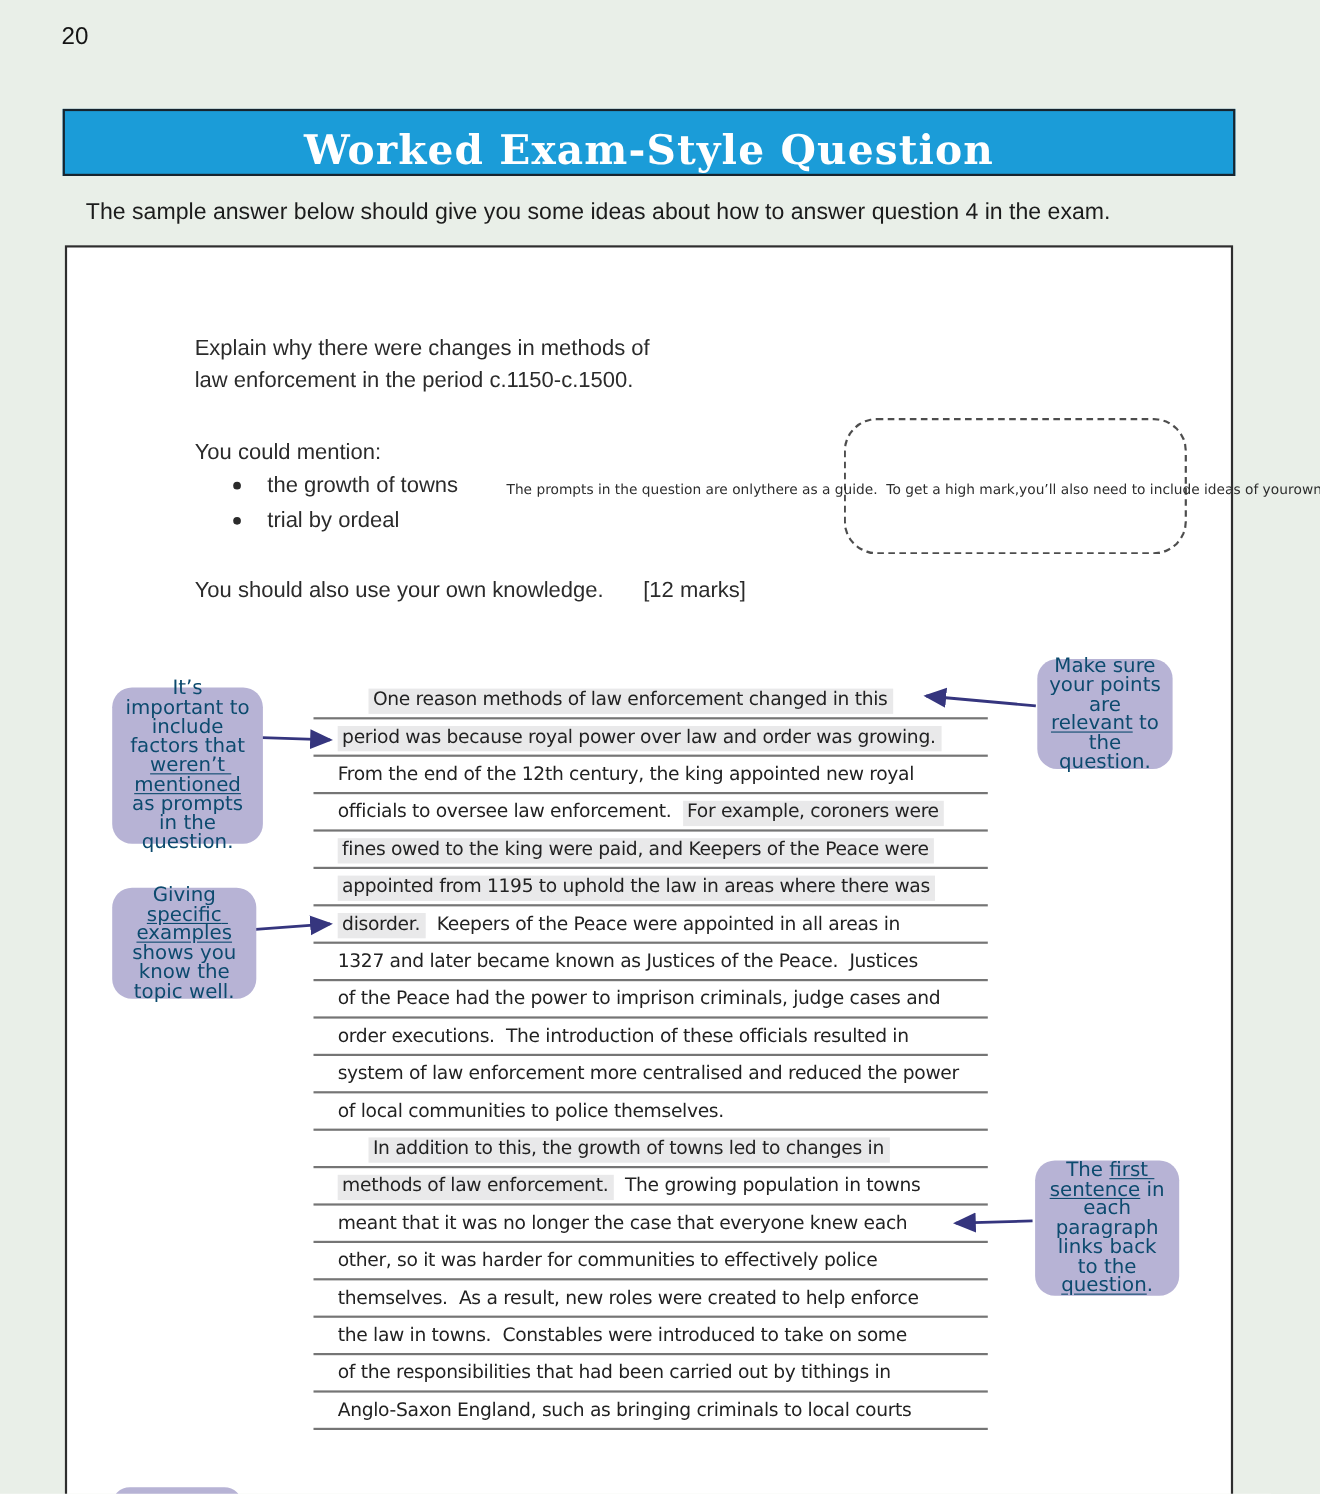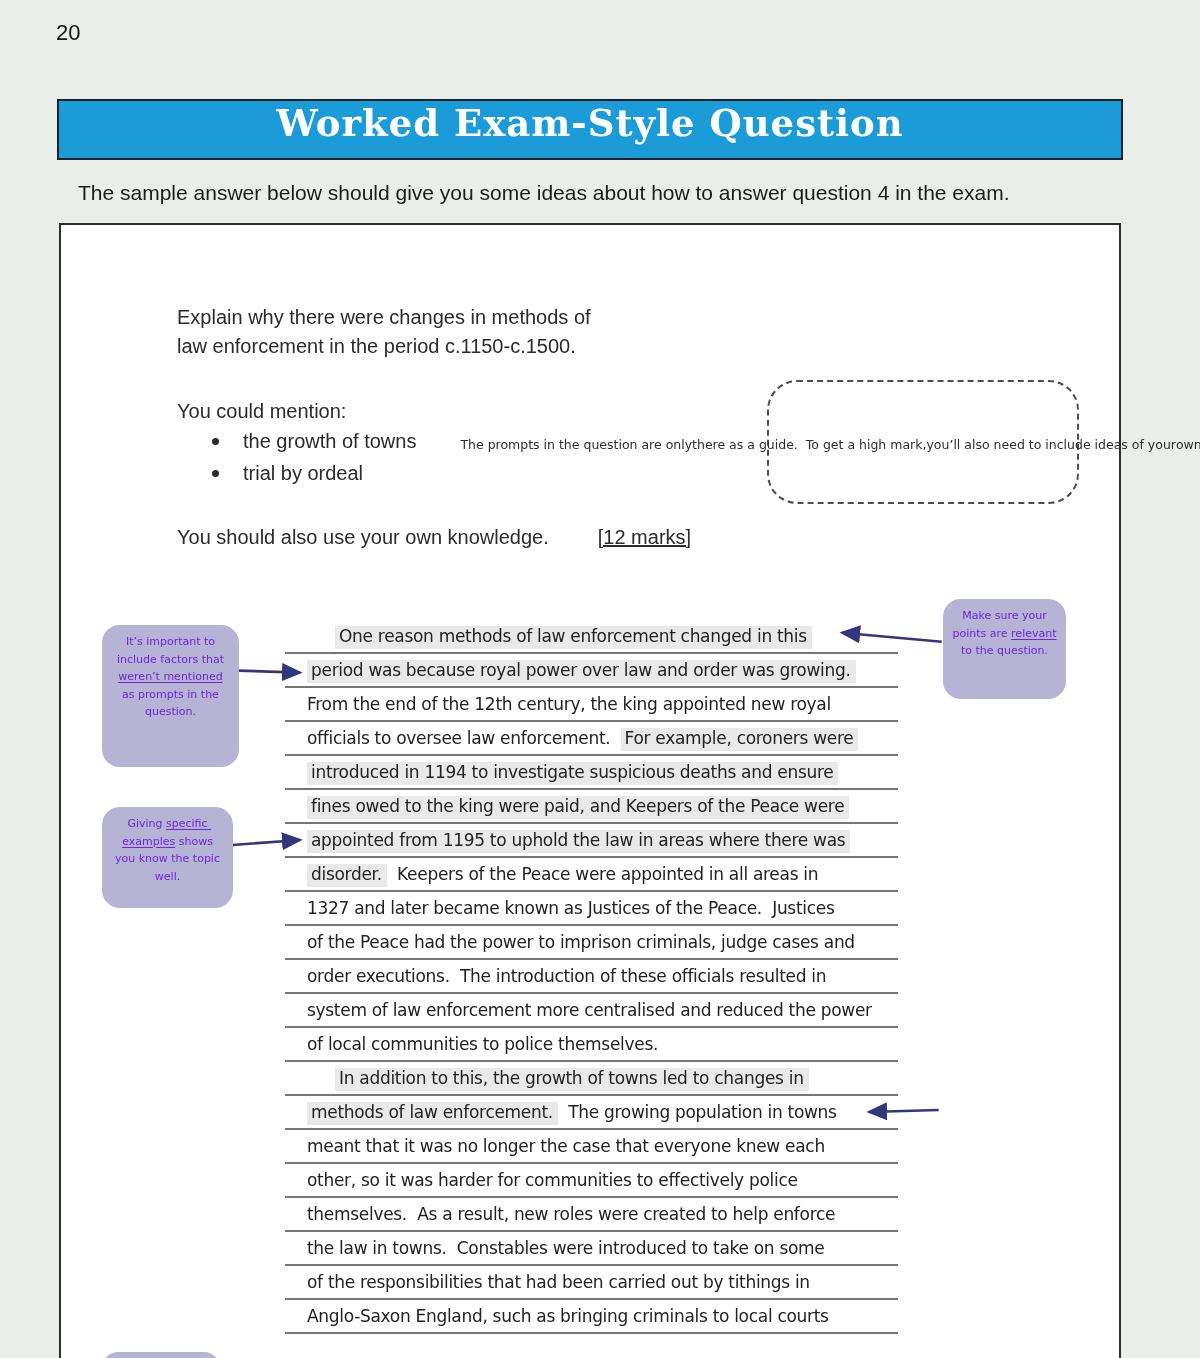--- a/index.html
+++ b/index.html
@@ -10,57 +10,57 @@
     font-family:"Liberation Sans",sans-serif;
     color:#1c1c1c;
   }
   .abs{position:absolute;}
   
   #page-number{left:56px;top:20px;font-size:22px;color:#151515;}
   #banner{
     left:57px;top:99px;width:1066px;height:61px;
     background:var(--banner-blue,#1b9cd8);
     border:2px solid #17242e;box-sizing:border-box;
-    display:flex;align-items:flex-start;justify-content:center;
+    display:flex;align-items:flex-end;justify-content:center;
   }
   #banner-title{
     font-family:"DejaVu Serif",serif;font-weight:bold;
     font-size:37px;color:#ffffff;letter-spacing:1px;
   }
   #intro-text{left:78px;top:181px;font-size:21px;color:#1c1c1c;}
   
   #exam-box{
     left:59px;top:223px;width:1062px;height:1210px;
     background:#ffffff;border:2px solid #2e2e2e;box-sizing:border-box;
   }
   #exam-inner{position:absolute;inset:0;}
   
   .q-text{font-size:20px;line-height:29px;color:#2b2b2b;}
   #question-prompt{left:116px;top:78px;}
   #mention-label{left:116px;top:172px;}
   #bullet-list{left:151px;top:200px;text-align:center;}
   .bullet-row{display:flex;align-items:center;height:32px;}
   .bullet-dot{width:7px;height:7px;border-radius:50%;background:#2b2b2b;margin-right:24px;}
   #knowledge-line{left:116px;top:298px;}
-  #marks-label{margin-left:49px;text-decoration:underline;}
+  #marks-label{margin-left:36px;}
   
   #tip-note{
     left:706px;top:155px;width:312px;height:124px;box-sizing:border-box;
     border:2.5px dashed #4d4d4d;border-radius:30px;
     padding:12px 8px 8px 8px;
     display:flex;flex-direction:row;align-items:center;justify-content:center;
     font-family:"DejaVu Sans",sans-serif;font-size:12.5px;line-height:21px;color:#2d2d2d;
   }
   .tip-line{white-space:pre;text-align:center;}
   
   .margin-note{
     position:absolute;background:var(--purple,#b7b3d5);
     border-radius:18px;box-sizing:border-box;padding:8px 9px;
-    display:flex;justify-content:center;text-align:center;
-    font-family:"DejaVu Sans",sans-serif;font-size:11px;line-height:17.5px;color:#6d28d9;
+    display:flex;align-items:center;justify-content:center;text-align:center;
+    font-family:"DejaVu Sans",sans-serif;font-size:18px;line-height:17.5px;color:#0c4a6e;
   }
   .margin-note .u{text-decoration:underline;text-underline-offset:2px;}
   .margin-note .seg{white-space:pre-wrap;}
   #note-0{left:41px;top:400px;width:137px;height:142px;}
   #note-1{left:41px;top:582px;width:131px;height:101px;}
   #note-2{left:882px;top:374px;width:123px;height:100px;}
   #note-3{left:880px;top:830px;width:131px;height:123px;}
   #note-cut{left:41px;top:1127px;width:118px;height:40px;border-radius:16px;background:var(--purple,#b7b3d5);}
   
   #answer-lines{left:224px;top:395px;width:613px;}
@@ -134,28 +134,30 @@
 
     <div class="margin-note" id="note-0">
         <span class="note-body"><span class="seg">It’s important to include factors that </span><span class="seg u">weren’t mentioned</span><span class="seg"> as prompts in the question.</span></span>
       </div>
     <div class="margin-note" id="note-1">
         <span class="note-body"><span class="seg">Giving </span><span class="seg u">specific examples</span><span class="seg"> shows you know the topic well.</span></span>
       </div>
     <div class="margin-note" id="note-2">
         <span class="note-body"><span class="seg">Make sure your points are </span><span class="seg u">relevant</span><span class="seg"> to the question.</span></span>
       </div>
+    <div class="margin-note" id="note-3">
+        <span class="note-body"><span class="seg">The </span><span class="seg u">first sentence</span><span class="seg"> in each paragraph links back to the </span><span class="seg u">question</span><span class="seg">.</span></span>
+      </div>
     <div class="abs" id="note-cut"></div>
 
     <div class="abs" id="answer-lines">
         <div class="ans-line indent"><span class="seg hl">One reason methods of law enforcement changed in this</span></div>
         <div class="ans-line"><span class="seg hl">period was because royal power over law and order was growing.</span></div>
         <div class="ans-line"><span class="seg">From the end of the 12th century, the king appointed new royal</span></div>
         <div class="ans-line"><span class="seg">officials to oversee law enforcement.  </span><span class="seg hl">For example, coroners were</span></div>
-        <div class="ans-line"><span class="seg hl">introduced in 1194 to investigate suspicious deaths and ensure</span></div>
         <div class="ans-line"><span class="seg hl">fines owed to the king were paid, and Keepers of the Peace were</span></div>
         <div class="ans-line"><span class="seg hl">appointed from 1195 to uphold the law in areas where there was</span></div>
         <div class="ans-line"><span class="seg hl">disorder.</span><span class="seg">  Keepers of the Peace were appointed in all areas in</span></div>
         <div class="ans-line"><span class="seg">1327 and later became known as Justices of the Peace.  Justices</span></div>
         <div class="ans-line"><span class="seg">of the Peace had the power to imprison criminals, judge cases and</span></div>
         <div class="ans-line"><span class="seg">order executions.  The introduction of these officials resulted in</span></div>
         <div class="ans-line"><span class="seg">system of law enforcement more centralised and reduced the power</span></div>
         <div class="ans-line"><span class="seg">of local communities to police themselves.</span></div>
         <div class="ans-line indent"><span class="seg hl">In addition to this, the growth of towns led to changes in</span></div>
         <div class="ans-line"><span class="seg hl">methods of law enforcement.</span><span class="seg">  The growing population in towns</span></div>

